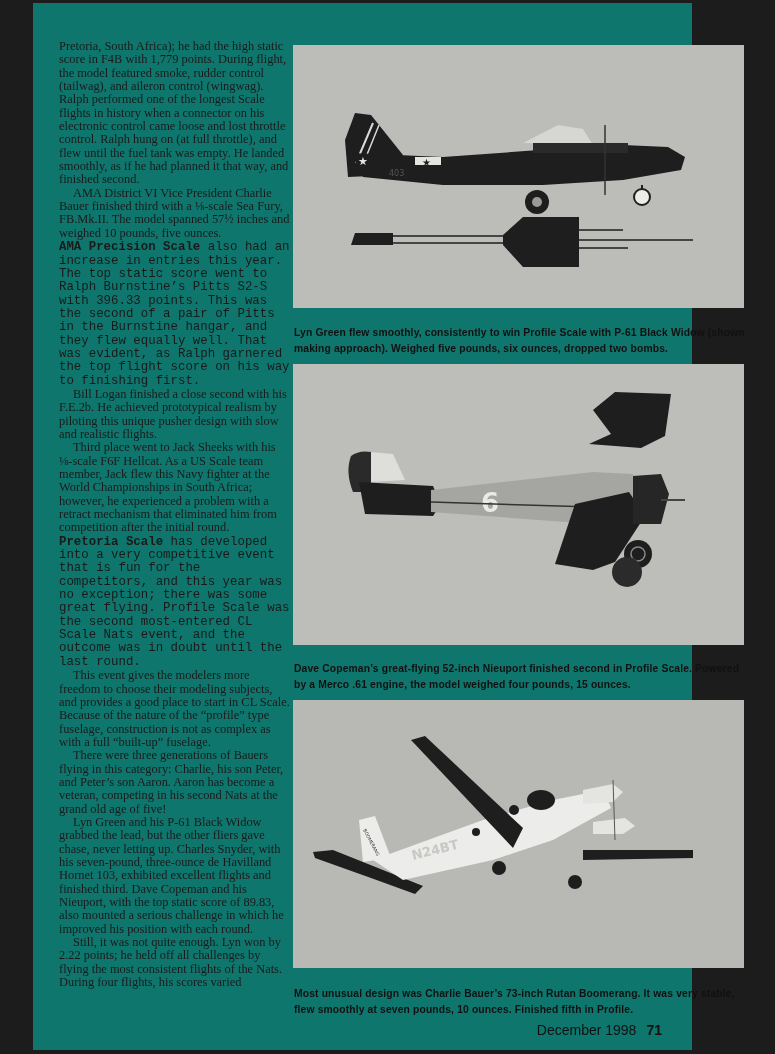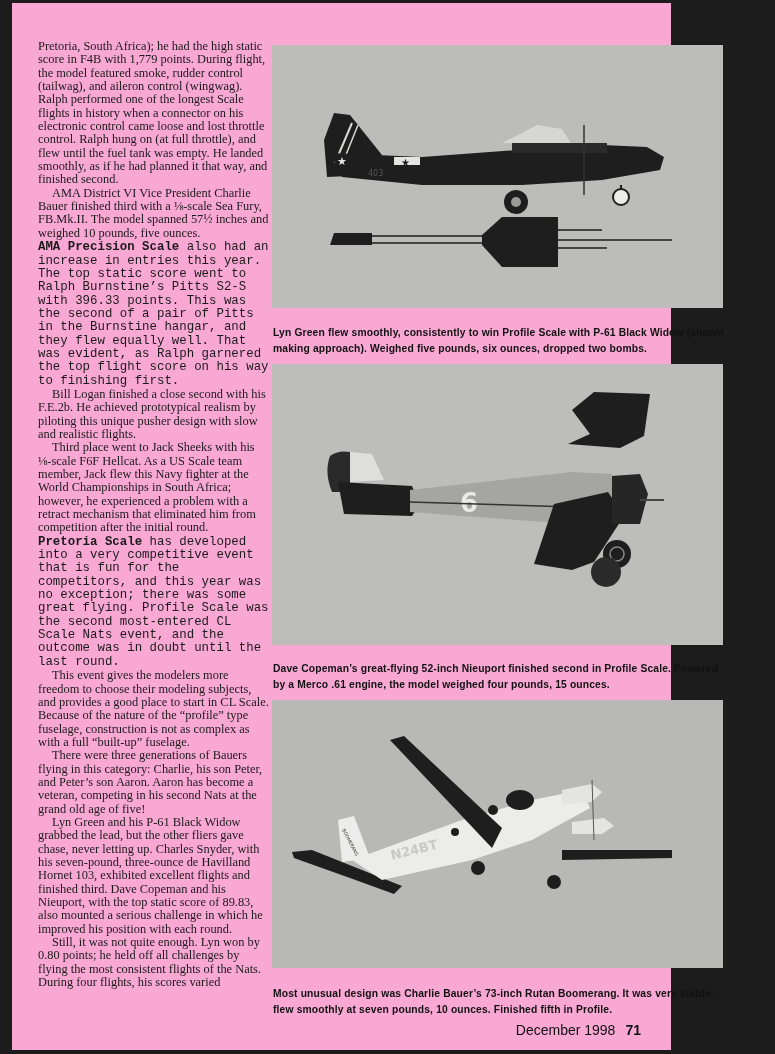--- a/index.html
+++ b/index.html
@@ -1,21 +1,21 @@
 <!DOCTYPE html>
 <html><head>
   <meta charset="utf-8">
   <style>
     html, body { margin: 0; padding: 0; }
     body {
       width: 775px; height: 1054px; background: #1c1c1c; position: relative; overflow: hidden;
     }
     .page {
-      position: absolute; left: 12px; top: 3px; width: 659px; height: 1047px;
-      background: #f9a8d4;
+      position: absolute; left: 33px; top: 3px; width: 659px; height: 1047px;
+      background: #0f766e;
     }
     .col-left {
       position: absolute; left: 26px; top: 37px; width: 232px;
       font-family: "Liberation Serif", "DejaVu Serif", serif;
       font-size: 12.4px; line-height: 13.35px; color: #1a1a1a;
     }
     .col-left p { margin: 0; text-indent: 0; }
     .col-left p.ind { text-indent: 14px; }
     .col-left p.gap { margin-top: 1px; font-family: Liberation Mono, monospace; }
     .col-left b { font-weight: bold; }
@@ -45,21 +45,21 @@
   <div class="col-left">
     <p>Pretoria, South Africa); he had the high static score in F4B with 1,779 points. During flight, the model featured smoke, rudder control (tailwag), and aileron control (wingwag). Ralph performed one of the longest Scale flights in history when a connector on his electronic control came loose and lost throttle control. Ralph hung on (at full throttle), and flew until the fuel tank was empty. He landed smoothly, as if he had planned it that way, and finished second.</p>
     <p class="ind">AMA District VI Vice President Charlie Bauer finished third with a ⅛-scale Sea Fury, FB.Mk.II. The model spanned 57½ inches and weighed 10 pounds, five ounces.</p>
     <p class="gap"><b>AMA Precision Scale</b><span> also had an increase in entries this year. The top static score went to Ralph Burnstine’s Pitts S2-S with 396.33 points. This was the second of a pair of Pitts in the Burnstine hangar, and they flew equally well. That was evident, as Ralph garnered the top flight score on his way to finishing first.</span></p>
     <p class="ind">Bill Logan finished a close second with his F.E.2b. He achieved prototypical realism by piloting this unique pusher design with slow and realistic flights.</p>
     <p class="ind">Third place went to Jack Sheeks with his ⅛-scale F6F Hellcat. As a US Scale team member, Jack flew this Navy fighter at the World Championships in South Africa; however, he experienced a problem with a retract mechanism that eliminated him from competition after the initial round.</p>
     <p class="gap"><b>Pretoria Scale</b><span> has developed into a very competitive event that is fun for the competitors, and this year was no exception; there was some great flying. Profile Scale was the second most-entered CL Scale Nats event, and the outcome was in doubt until the last round.</span></p>
     <p class="ind">This event gives the modelers more freedom to choose their modeling subjects, and provides a good place to start in CL Scale. Because of the nature of the “profile” type fuselage, construction is not as complex as with a full “built-up” fuselage.</p>
     <p class="ind">There were three generations of Bauers flying in this category: Charlie, his son Peter, and Peter’s son Aaron. Aaron has become a veteran, competing in his second Nats at the grand old age of five!</p>
     <p class="ind">Lyn Green and his P-61 Black Widow grabbed the lead, but the other fliers gave chase, never letting up. Charles Snyder, with his seven-pound, three-ounce de Havilland Hornet 103, exhibited excellent flights and finished third. Dave Copeman and his Nieuport, with the top static score of 89.83, also mounted a serious challenge in which he improved his position with each round.</p>
-    <p class="ind">Still, it was not quite enough. Lyn won by 0.80 points; he held off all challenges by flying the most consistent flights of the Nats. During four flights, his scores varied</p>
+    <p class="ind">Still, it was not quite enough. Lyn won by 2.22 points; he held off all challenges by flying the most consistent flights of the Nats. During four flights, his scores varied</p>
   </div>
 
   <div class="photo" style="top:42px;height:263px;">
     <svg viewBox="0 0 451 263">
       <rect width="451" height="263" fill="#bcbcb9"></rect>
 
       <path d="M52 95 L62 68 L78 70 L110 110 L100 130 L55 132 Z" fill="#1e1e1e"></path>
       <path d="M63 118 L80 78" stroke="#d9d9d6" stroke-width="2"></path>
       <path d="M69 122 L86 80" stroke="#d9d9d6" stroke-width="1.5"></path>
 

